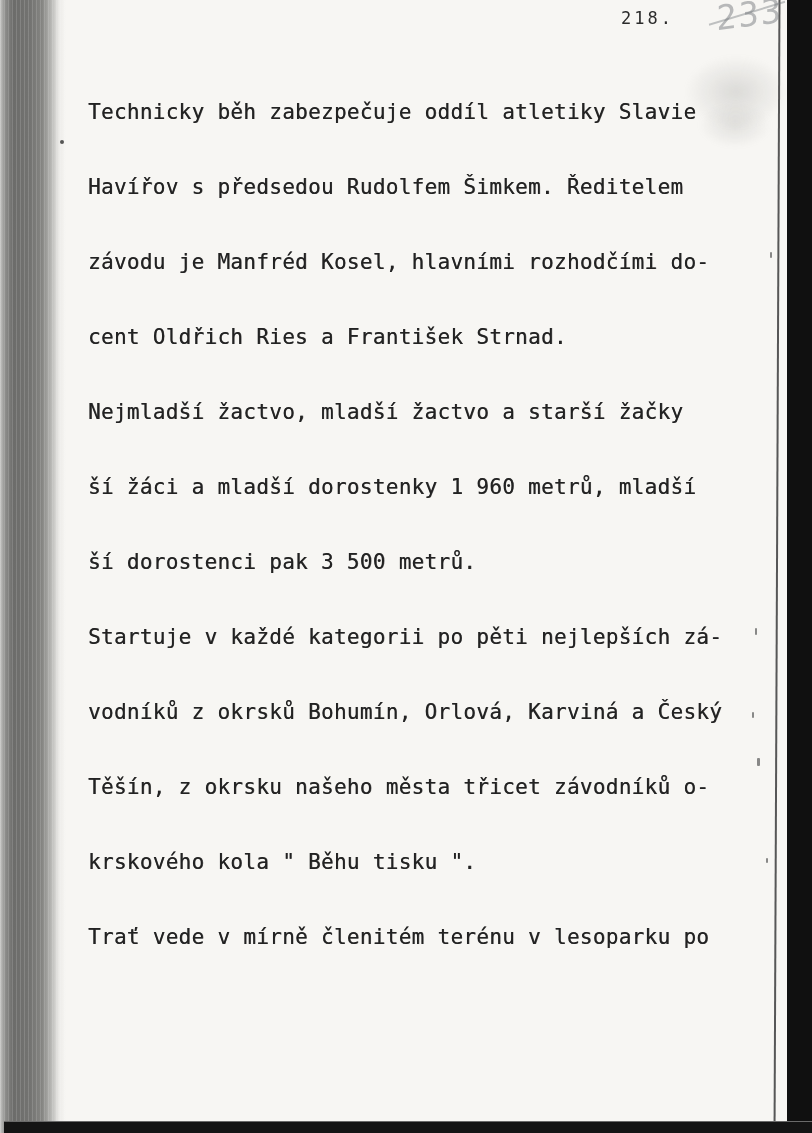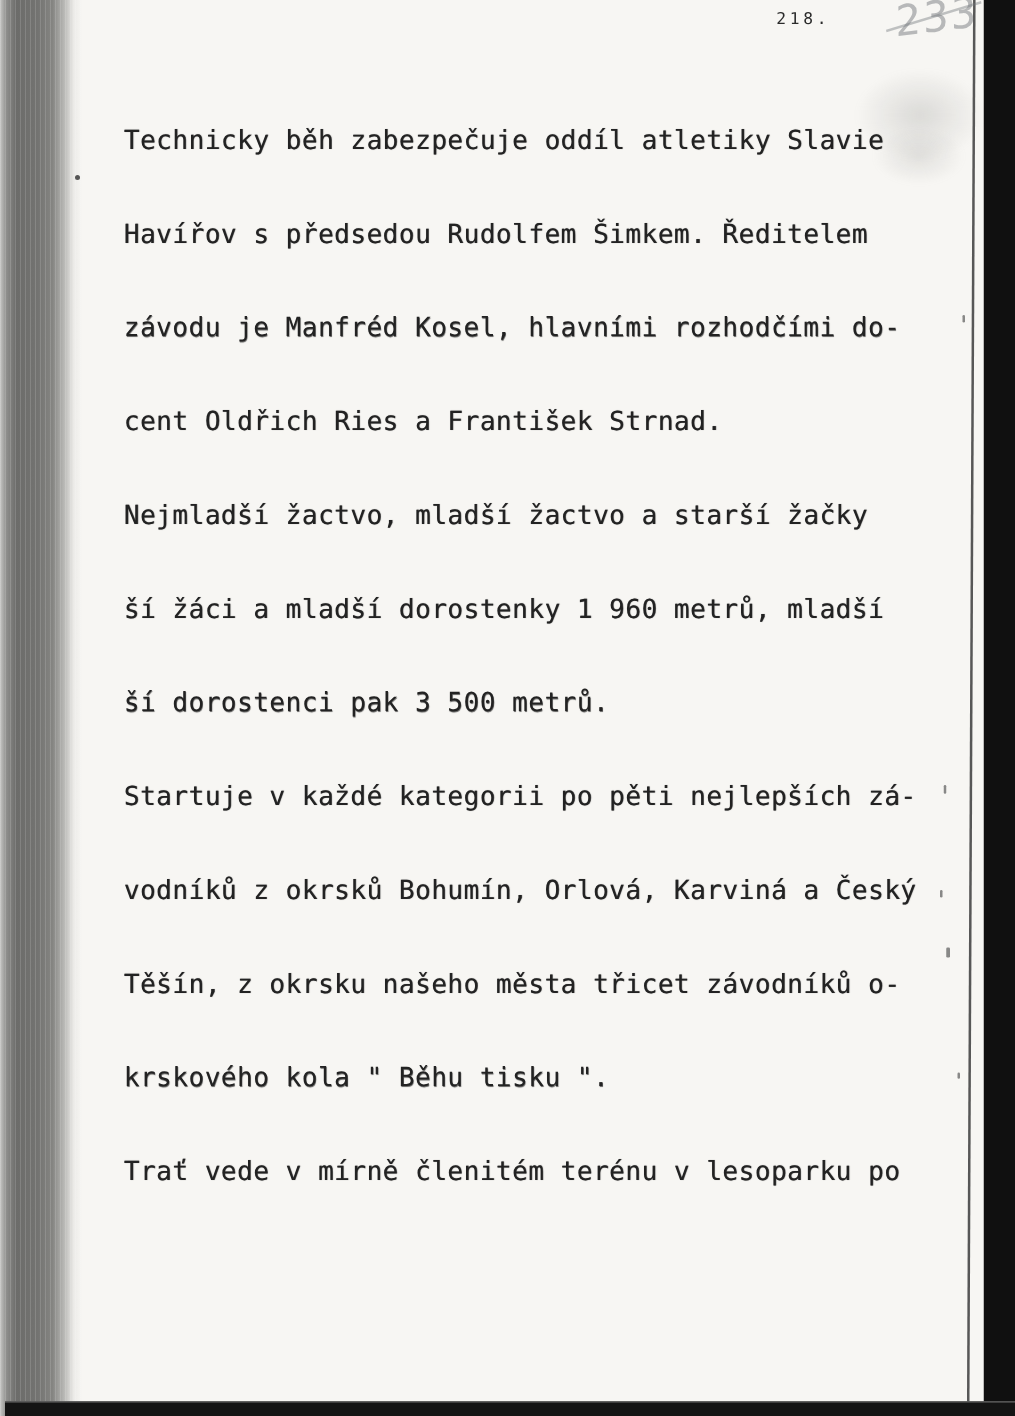--- a/index.html
+++ b/index.html
@@ -30,40 +30,40 @@
   .smudge { position:absolute; pointer-events:none; }
   .sm1 { left:684px; top:55px; width:104px; height:74px;
          background:radial-gradient(ellipse at center, rgba(140,140,138,.26), rgba(140,140,138,0) 70%); filter:blur(2px); }
   .sm2 { left:698px; top:102px; width:74px; height:46px;
          background:radial-gradient(ellipse at center, rgba(140,140,138,.2), rgba(140,140,138,0) 70%); filter:blur(2px); }
   .speck { position:absolute; background:rgba(45,45,45,.55); border-radius:1px; }
   .margin-dot { position:absolute; left:60px; top:140px; width:4px; height:4px; border-radius:50%; background:#3a3a3a; opacity:.85; }
   
   .page-number {
     position:absolute; left:621px; top:8px;
-    font-size:13px; letter-spacing:3px; color:#2b2b2b;
+    font-size:17px; letter-spacing:3px; color:#2b2b2b;
   }
   .corner-mark {
     position:absolute; left:716px; top:-6px;
     font-size:34px; letter-spacing:2px;
     color:rgba(112,117,122,.48);
     transform:rotate(-7deg) skewX(-6deg);
   }
   .corner-mark::after {
     content:""; position:absolute; left:-8px; top:18px; width:78px; height:2px;
     background:rgba(112,117,122,.42); transform:rotate(-10deg);
   }
   
   .body {
     position:absolute; left:88px; top:50px; width:690px;
     font-size:21px; line-height:25px; letter-spacing:0.3px;
     white-space:pre;
     text-shadow:0.4px 0.3px 0.6px rgba(25,25,25,.65);
   }
-  .line { min-height:25px;margin-left:11px; }
+  .line { min-height:25px; }
 </style>
 </head>
 <body>
 
 <div class="page">
 
   <div class="gutter"></div>
   <div class="edge-line"></div>
   <div class="edge-black"></div>
   <div class="bottom-strip"></div>

